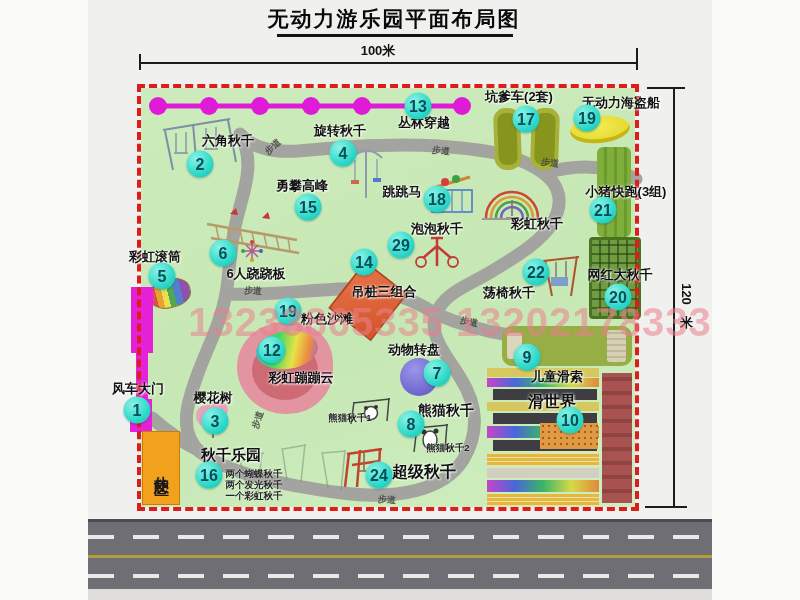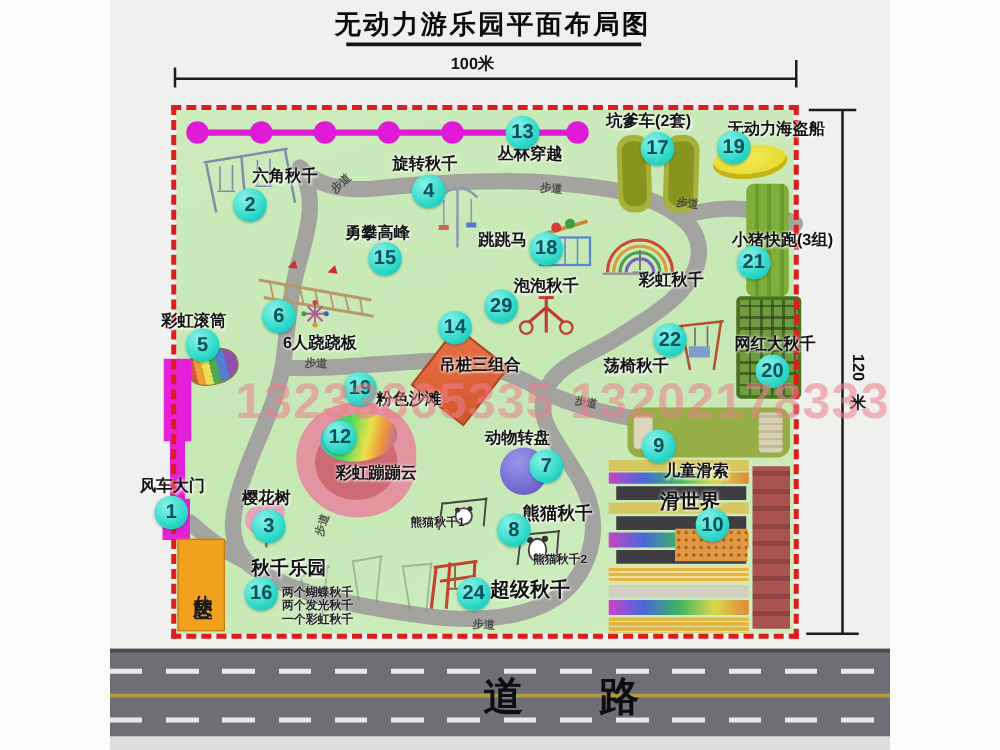--- a/index.html
+++ b/index.html
@@ -267,21 +267,20 @@
   <div class="sublbl" style="left:254px;top:474px;">两个蝴蝶秋千</div>
   <div class="sublbl" style="left:254px;top:485px;">两个发光秋千</div>
   <div class="sublbl" style="left:254px;top:496px;">一个彩虹秋千</div>
 
   <div class="wm phone">13233865335 13202178333</div>
 
   <div class="abs road">
     <div class="lane" style="top:13px;"></div>
     <div class="midline"></div>
     <div class="lane" style="top:52px;"></div>
-    <div class="roadlbl">道 路</div>
   </div>
   <div class="abs below-road"></div>
 
 <div class="lbl" style="left: 138px; top: 389px;">风车大门</div>
     <div class="badge" style="left: 137px; top: 410px;">1</div>
     <div class="lbl" style="left: 228px; top: 141px;">六角秋千</div>
     <div class="badge" style="left: 200px; top: 164px;">2</div>
     <div class="lbl" style="left: 213px; top: 398px;">樱花树</div>
     <div class="badge" style="left: 215px; top: 421px;">3</div>
     <div class="lbl" style="left: 340px; top: 131px;">旋转秋千</div>

